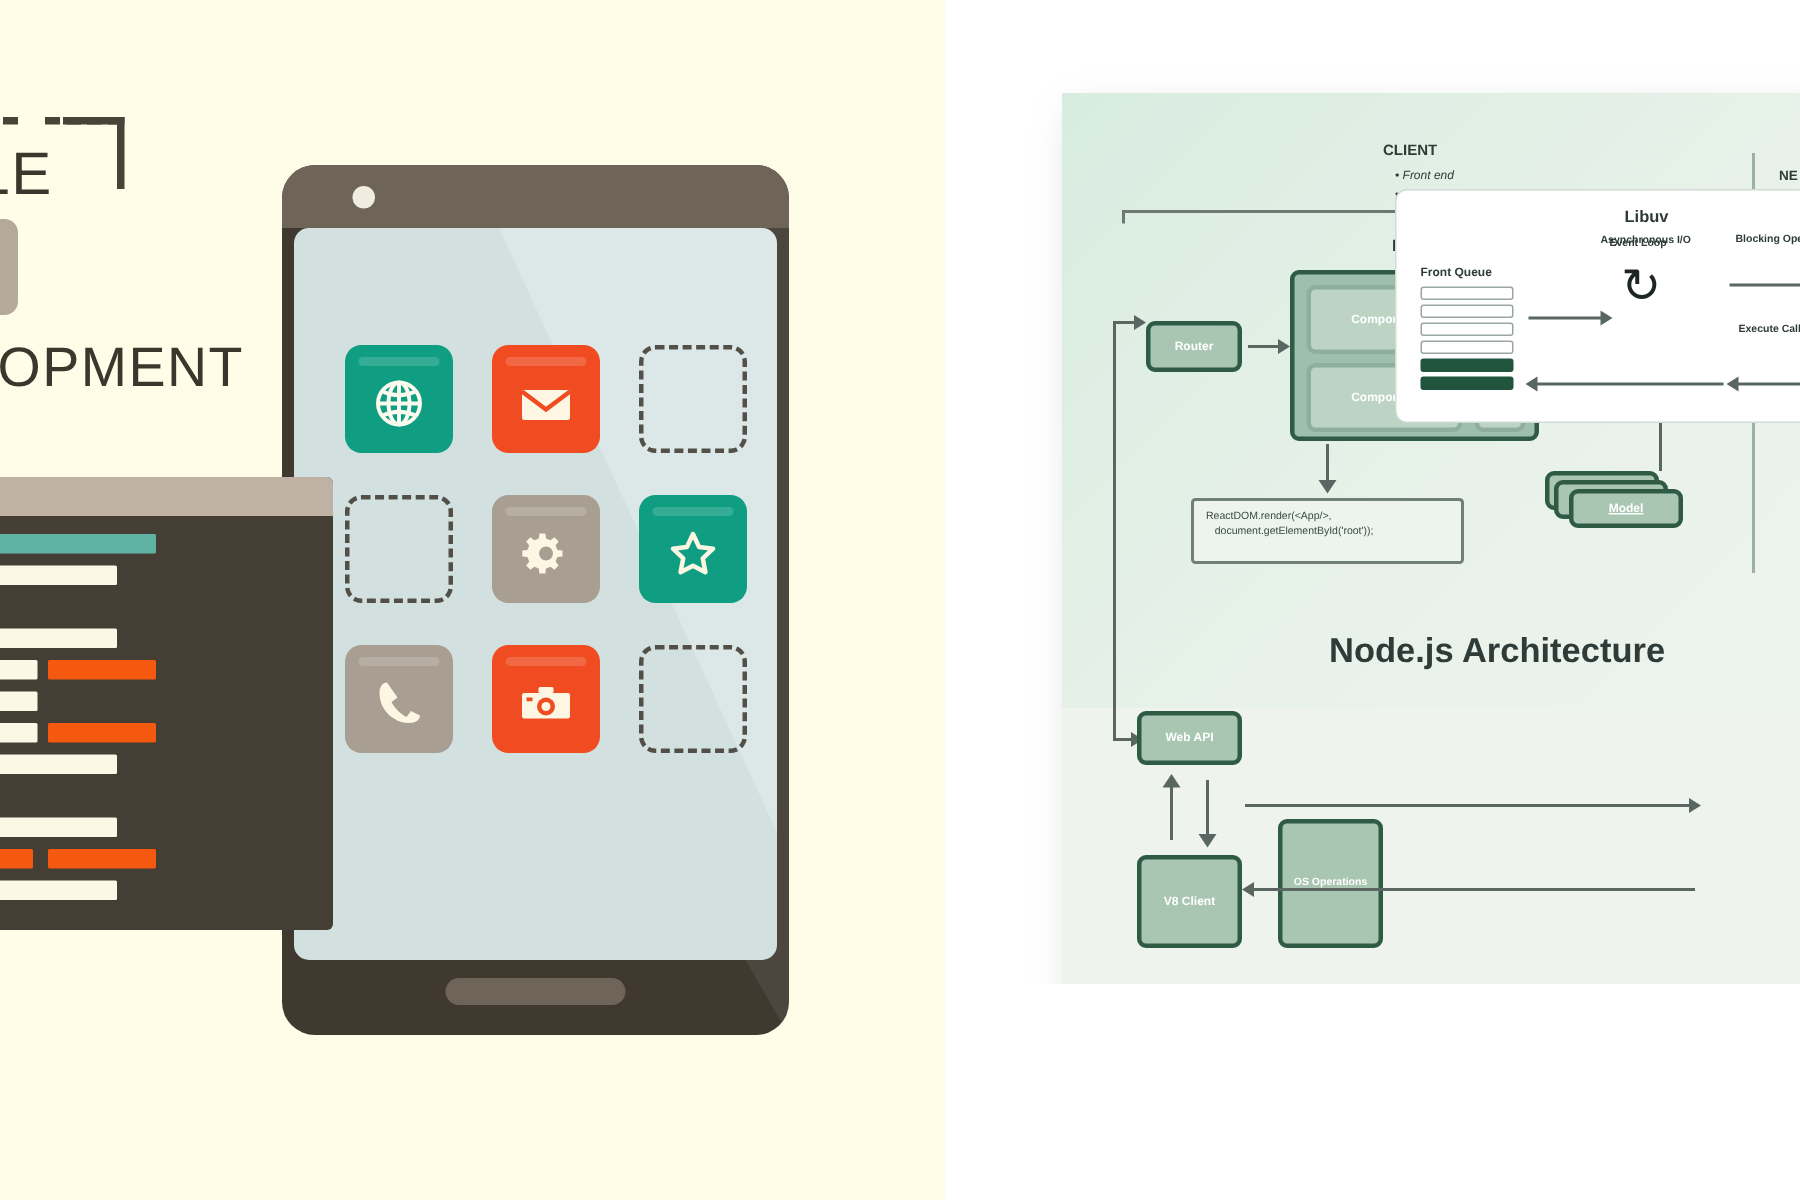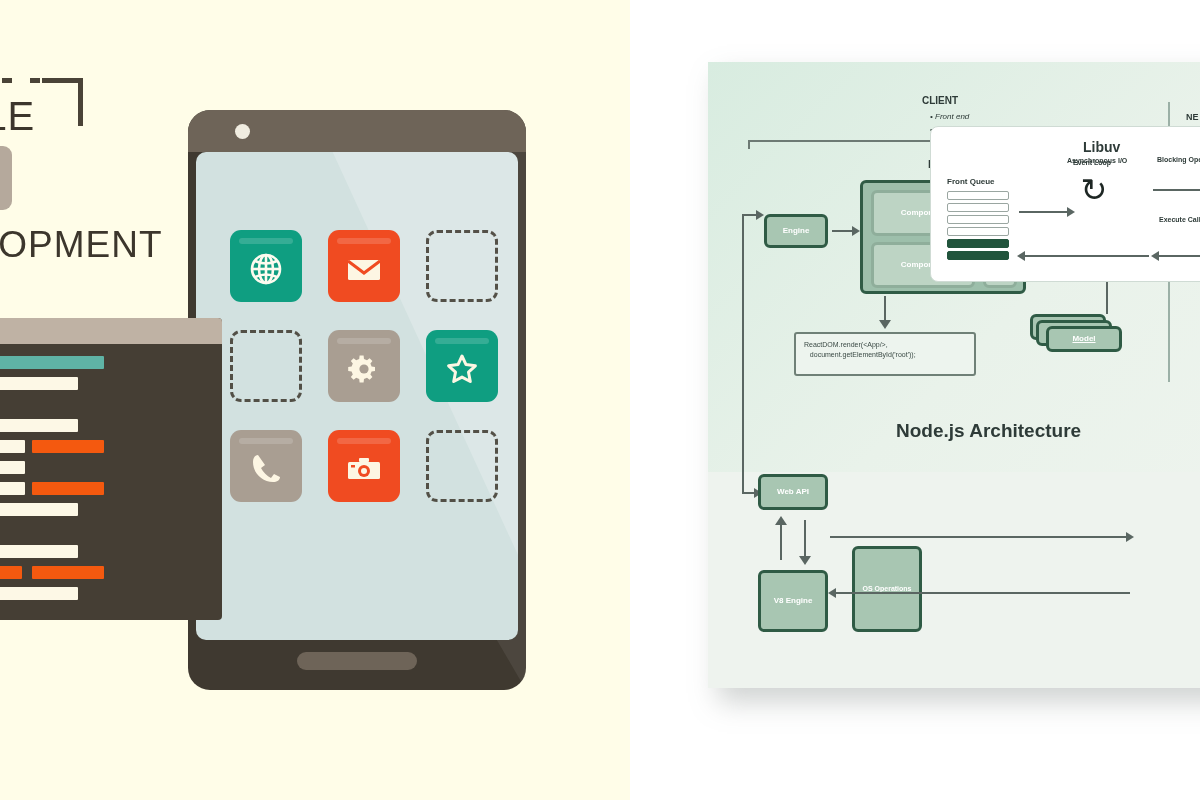--- a/index.html
+++ b/index.html
@@ -62,21 +62,21 @@
                  background:#453e34; border-radius:4px; overflow:hidden; }
   #code-header { position:absolute; left:0; top:0; width:100%; height:26px; background:#bfb2a4; }
   #code-lines { position:absolute; left:0; top:38px; width:100%; }
   .code-row { position:relative; height:13px; margin-bottom:8px; }
   .seg { position:absolute; height:13px; border-radius:1px; }
   .seg-cream { background:#fdf8e6; }
   .seg-orange { background:#f4590f; }
   .seg-teal { background:#5fb3a5; }
 
   
-  #right-panel { position:absolute; left:630px; top:0; width:570px; height:800px;
+  #right-panel { position:absolute; left:630px; top:0; width:570px; height:656px;
                  background:#ffffff; overflow:hidden; }
   #card { position:absolute; left:78px; top:62px; width:600px; height:626px;
           background:#e4efe7; box-shadow:10px 14px 26px rgba(120,130,125,0.35);
           overflow:hidden; }
   #card-upper { position:absolute; left:0; top:0; width:100%; height:410px;
                 background:linear-gradient(135deg,#d8ece0 0%, #e9f2ea 55%, #eef4ee 100%); }
   #card-lower { position:absolute; left:0; top:410px; width:100%; height:216px; background:#eef3ee; }
 
   .dg-text { position:absolute; color:#2e3b38; font-family:"Liberation Sans", sans-serif;
              font-weight:bold; white-space:nowrap; }
@@ -284,21 +284,21 @@
       <div id="client-rule"></div>
       <div id="client-rule-l"></div>
       <div id="client-rule-r"></div>
       <div id="vert-divider"></div>
 
       <div class="dg-text" style="left:478px; top:50px; font-size:9px;">NE</div>
       <div class="dg-text" style="left:478px; top:63px; font-size:8px; font-weight:normal;">(n</div>
 
       <div class="dg-text" style="left:220px; top:96px; font-size:11px;">React</div>
 
-      <div class="dg-box" style="left:56px; top:152px; width:64px; height:34px; font-size:8px;">Engine</div>
+      <div class="dg-box" style="left:56px; top:152px; width:64px; height:34px; font-size:8px;">Router</div>
 
       <div class="dg-box" style="left:152px; top:118px; width:166px; height:114px; background:#9dbfab;">
         <div class="dg-box soft" style="left:8px; top:7px; width:104px; height:46px; font-size:8px;">Component</div>
         <div class="dg-box soft" style="left:8px; top:59px; width:104px; height:46px; font-size:8px;">Component</div>
         <div class="dg-box soft" style="left:120px; top:7px; width:34px; height:98px; font-size:8px; writing-mode:vertical-rl;">Component</div>
       </div>
 
       <div class="dg-box" style="left:366px; top:152px; width:70px; height:34px; font-size:8px;">API Client</div>
 
       <div class="model-card" style="left:322px; top:252px; width:76px; height:26px;"></div>
@@ -320,38 +320,38 @@
         <span>ReactDOM.render(&lt;App/&gt;,</span><br>
         &nbsp;&nbsp;&nbsp;<span>document.getElementById('root'));</span>
       </div>
 
       <div class="line-v" style="left:34px; top:152px; height:278px;"></div>
       <div class="line-h" style="left:34px; top:152px; width:20px;"></div>
       <div class="arrow-r" style="left:48px; top:148px;"></div>
       <div class="line-h" style="left:34px; top:430px; width:18px;"></div>
       <div class="arrow-r" style="left:46px; top:426px;"></div>
 
-      <div class="dg-text" style="left:178px; top:358px; font-size:19px;margin-left:10px;">Node.js Architecture</div>
+      <div class="dg-text" style="left:178px; top:358px; font-size:23px;">Node.js Architecture</div>
 
       <div class="dg-box" style="left:50px; top:412px; width:70px; height:36px; font-size:8px;">Web API</div>
-      <div class="dg-box" style="left:50px; top:508px; width:70px; height:62px; font-size:8px;">V8 Engine</div>
+      <div class="dg-box" style="left:50px; top:508px; width:70px; height:62px; font-size:8px;">V8 Client</div>
       <div class="dg-box" style="left:144px; top:484px; width:70px; height:86px; font-size:7px;">OS Operations</div>
 
       <div class="line-v" style="left:72px; top:458px; height:40px;"></div>
       <div class="arrow-u" style="left:67px; top:454px;"></div>
       <div class="line-v" style="left:96px; top:458px; height:40px;"></div>
       <div class="arrow-d" style="left:91px; top:494px;"></div>
 
       <div class="line-h" style="left:122px; top:474px; width:300px;"></div>
       <div class="arrow-r" style="left:418px; top:470px;"></div>
       <div class="line-h" style="left:122px; top:530px; width:300px;"></div>
       <div class="arrow-l" style="left:120px; top:526px;"></div>
 
       <div id="libuv-panel">
-        <div class="dg-text" style="left:152px; top:12px; font-size:14px;">Libuv</div>
+        <div class="dg-text" style="left:152px; top:12px; font-size:11px;">Libuv</div>
         <div class="dg-text" style="left:136px; top:30px; font-size:7px;">Asynchronous I/O</div>
 
         <div class="dg-text" style="left:16px; top:50px; font-size:8px;">Front Queue</div>
         <div class="eq-cell" style="left:16px; top:64px;"></div>
         <div class="eq-cell" style="left:16px; top:76px;"></div>
         <div class="eq-cell" style="left:16px; top:88px;"></div>
         <div class="eq-cell" style="left:16px; top:100px;"></div>
         <div class="eq-cell filled" style="left:16px; top:112px;"></div>
         <div class="eq-cell filled" style="left:16px; top:124px;"></div>
 

